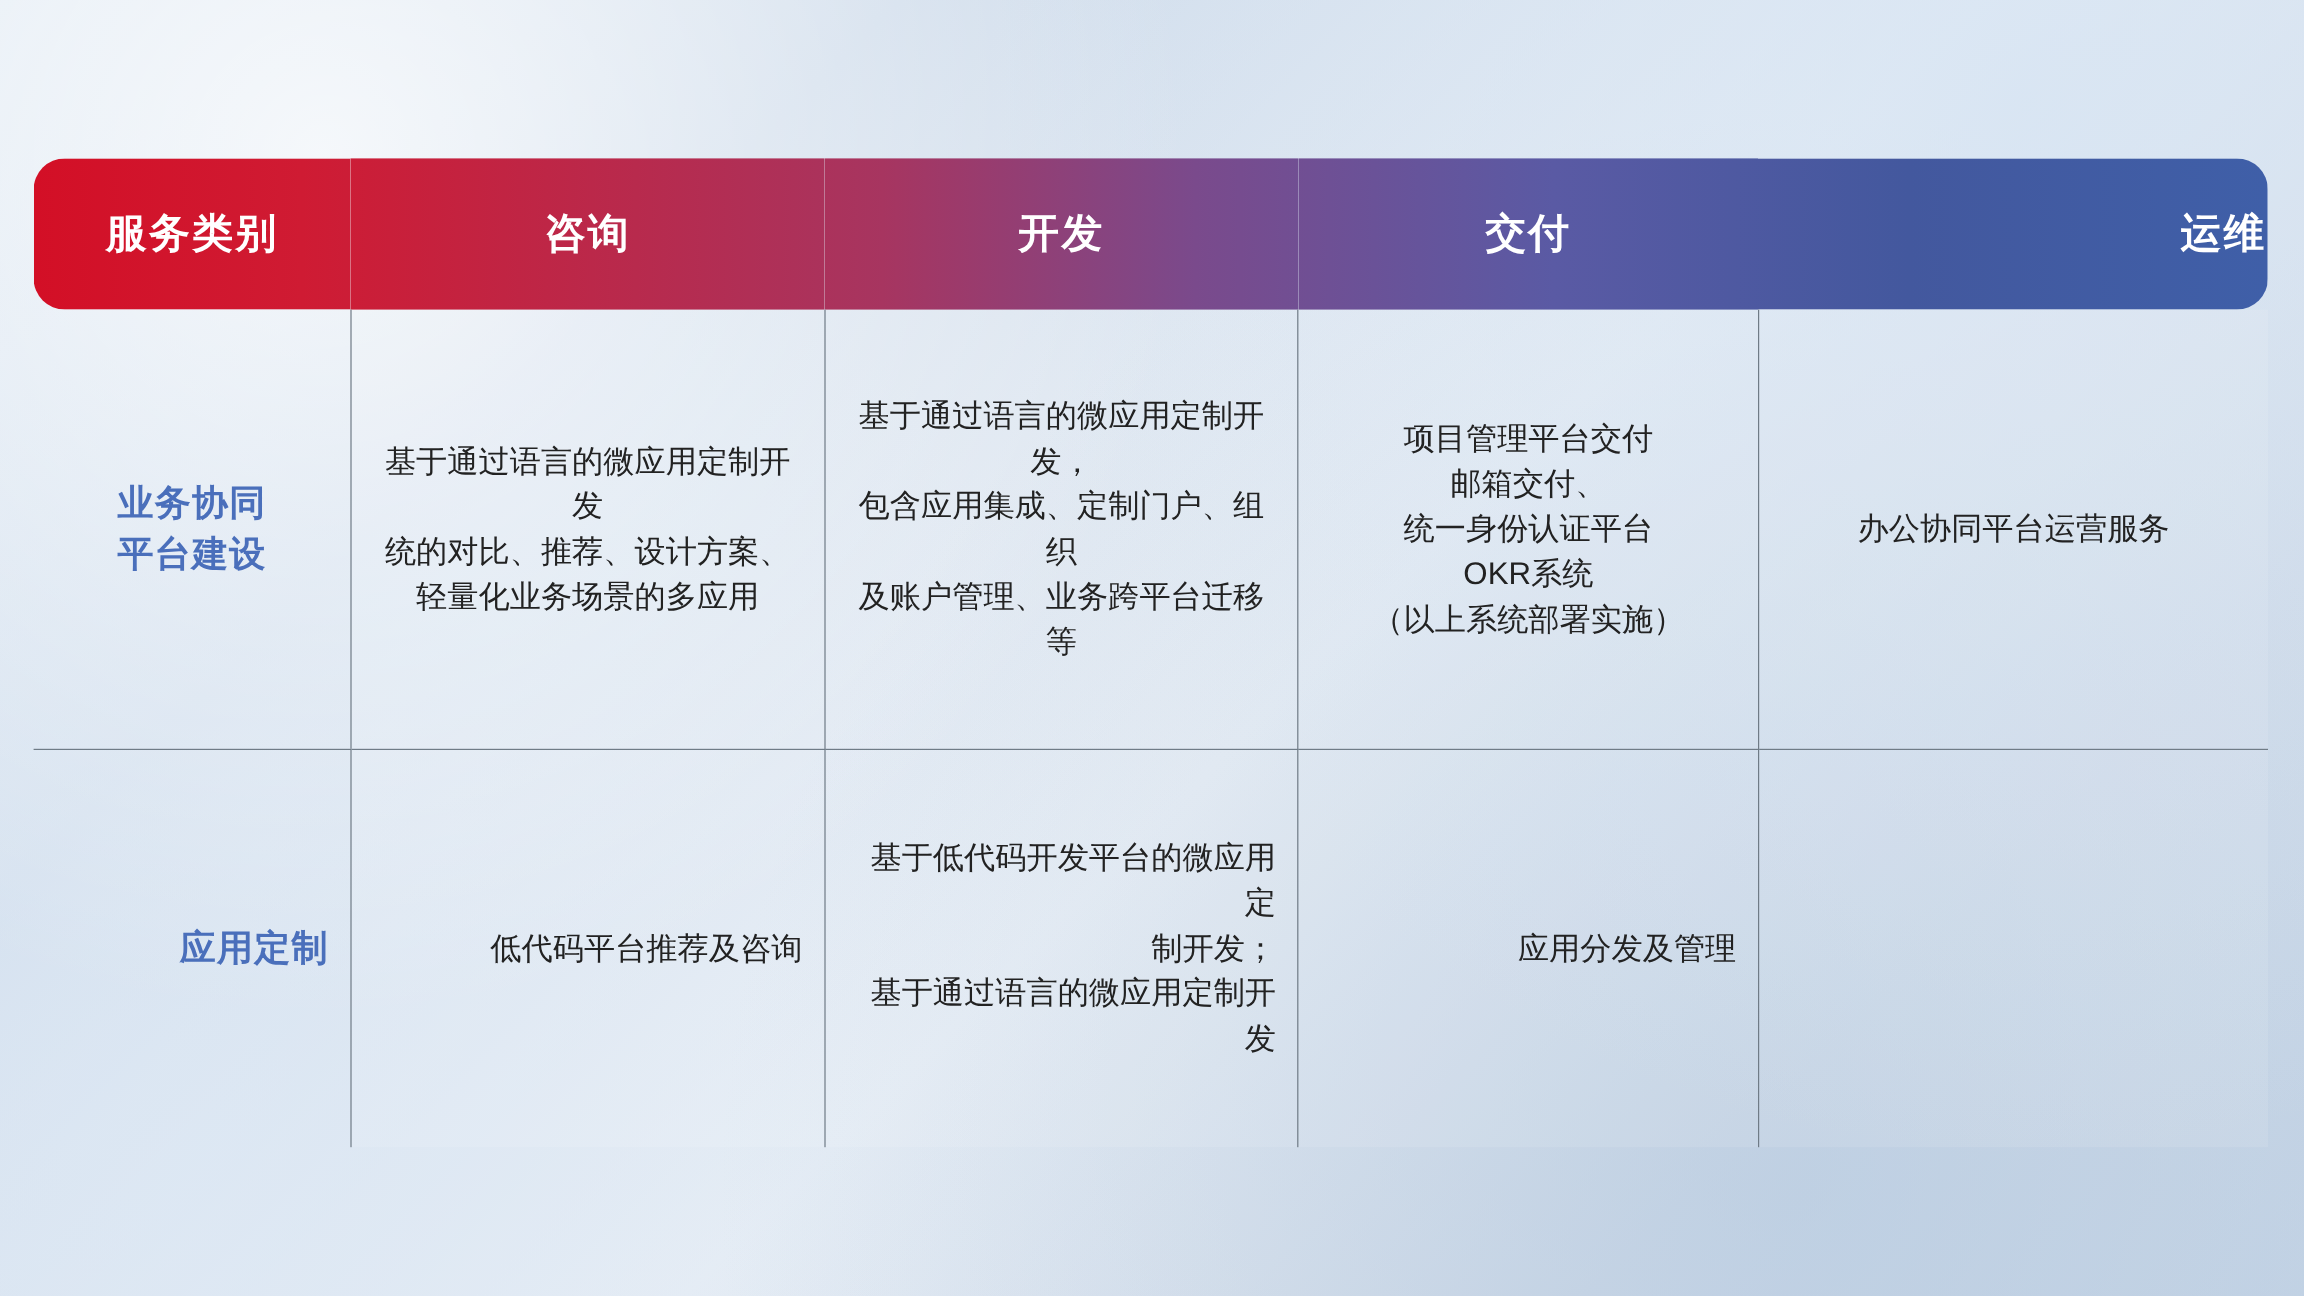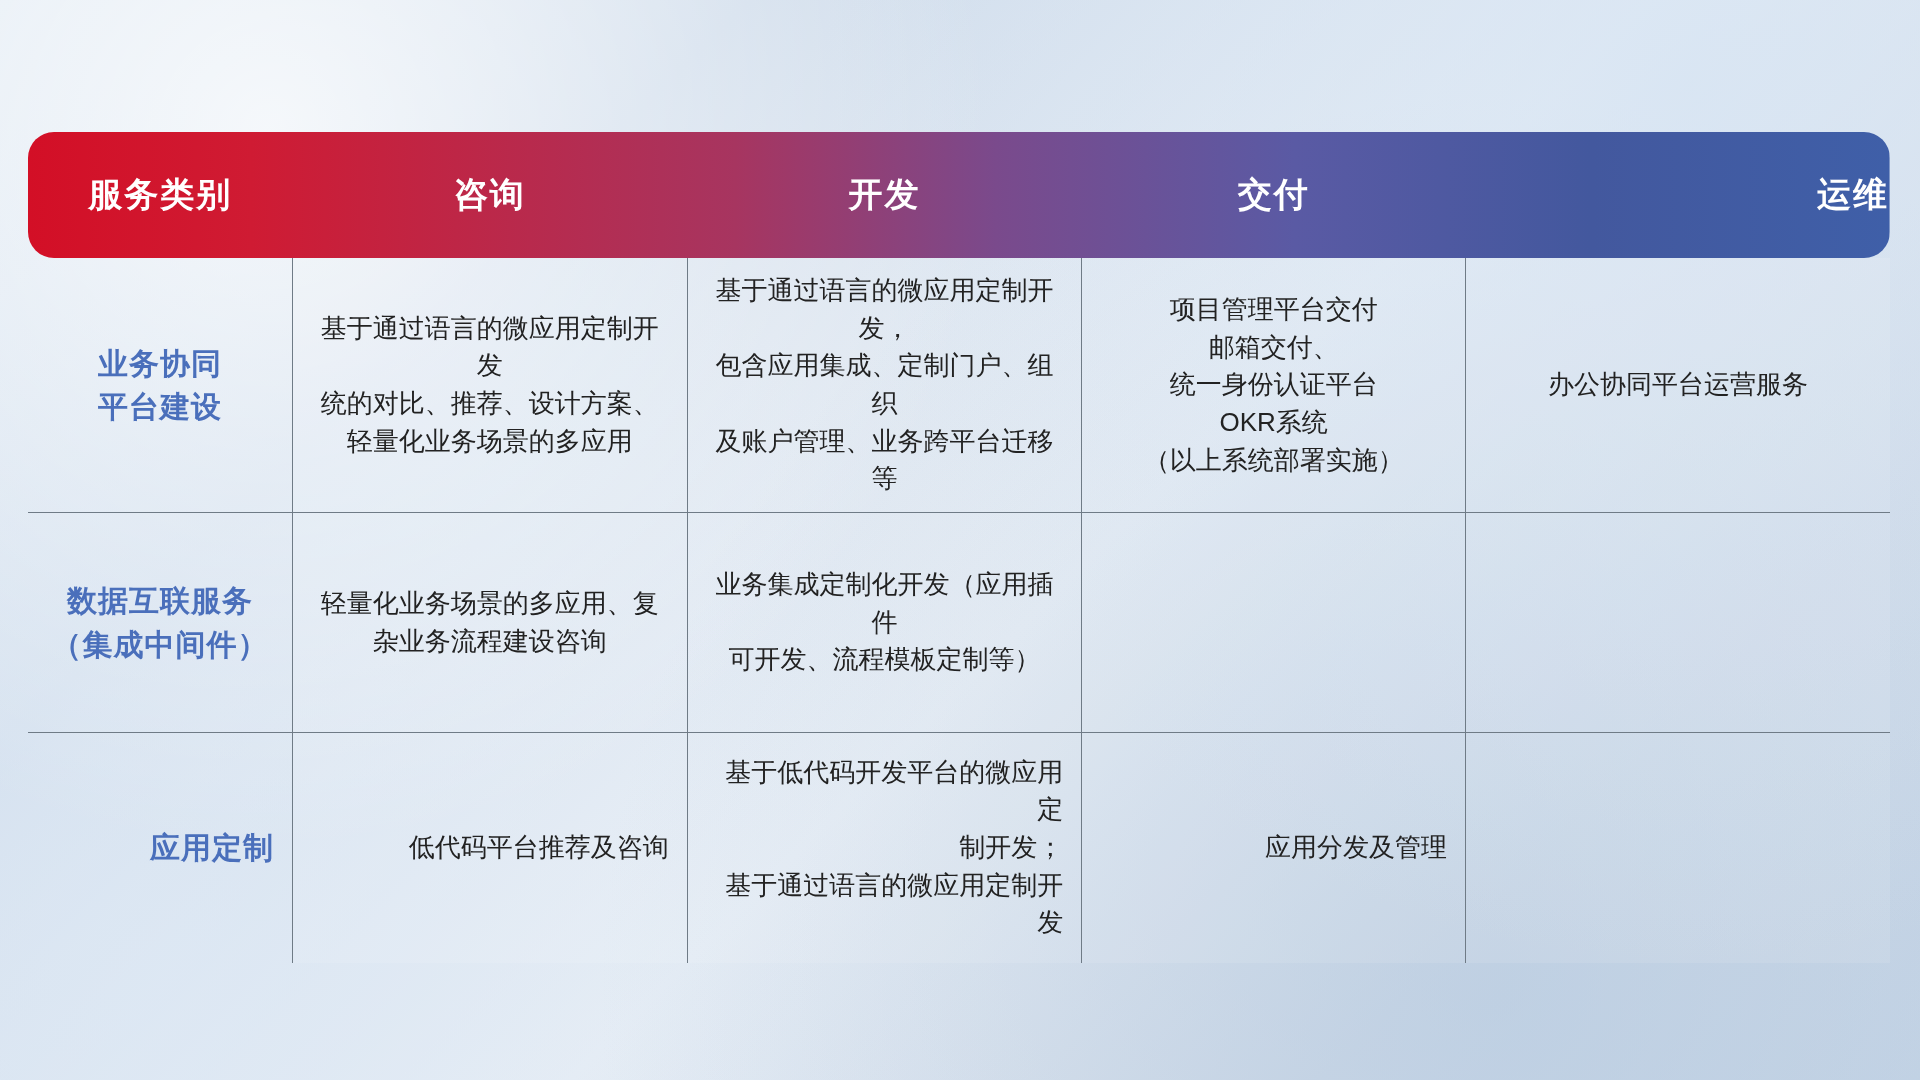--- a/index.html
+++ b/index.html
@@ -137,36 +137,20 @@
           <span class="cell-line">邮箱交付、</span>
           <span class="cell-line">统一身份认证平台</span>
           <span class="cell-line">OKR系统</span>
           <span class="cell-line">（以上系统部署实施）</span>
         </td>
         <td>
           <span class="cell-line">办公协同平台运营服务</span>
         </td>
       </tr>
 
-      <tr class="row-2">
-        <td>
-          <span class="cell-line">数据互联服务</span>
-          <span class="cell-line">（集成中间件）</span>
-        </td>
-        <td>
-          <span class="cell-line">轻量化业务场景的多应用、复</span>
-          <span class="cell-line">杂业务流程建设咨询</span>
-        </td>
-        <td>
-          <span class="cell-line">业务集成定制化开发（应用插件</span>
-          <span class="cell-line">可开发、流程模板定制等）</span>
-        </td>
-        <td></td>
-        <td></td>
-      </tr>
 
       <tr class="row-3">
         <td>
           <span class="cell-line">应用定制</span>
         </td>
         <td>
           <span class="cell-line">低代码平台推荐及咨询</span>
         </td>
         <td>
           <span class="cell-line">基于低代码开发平台的微应用定</span>

